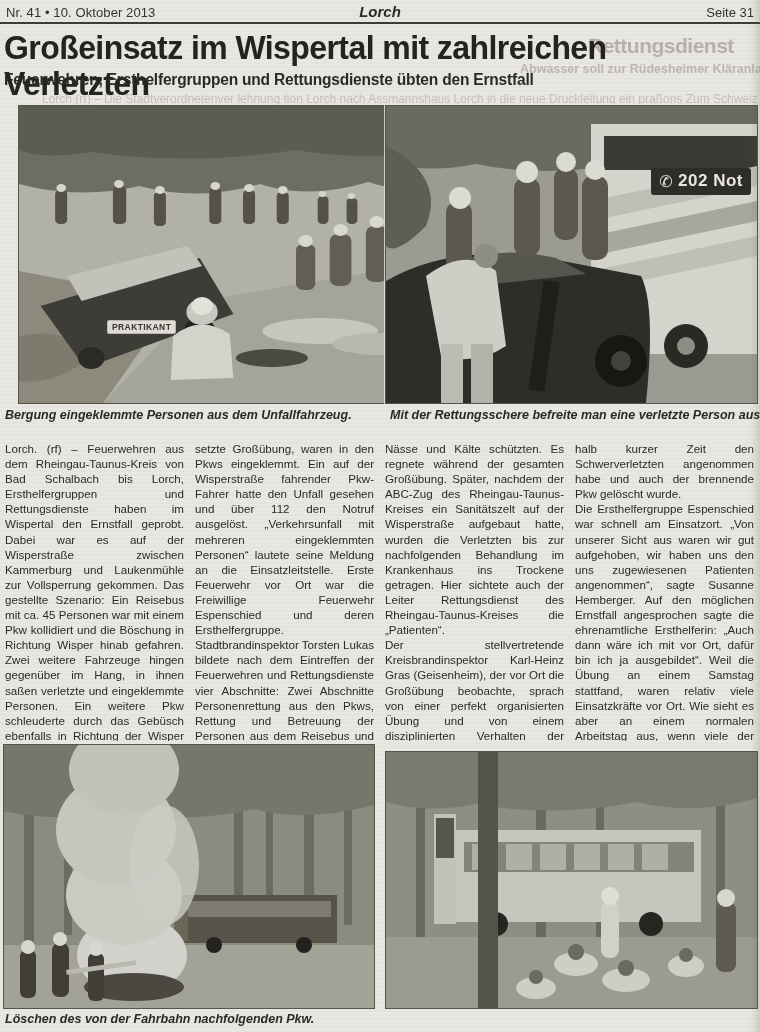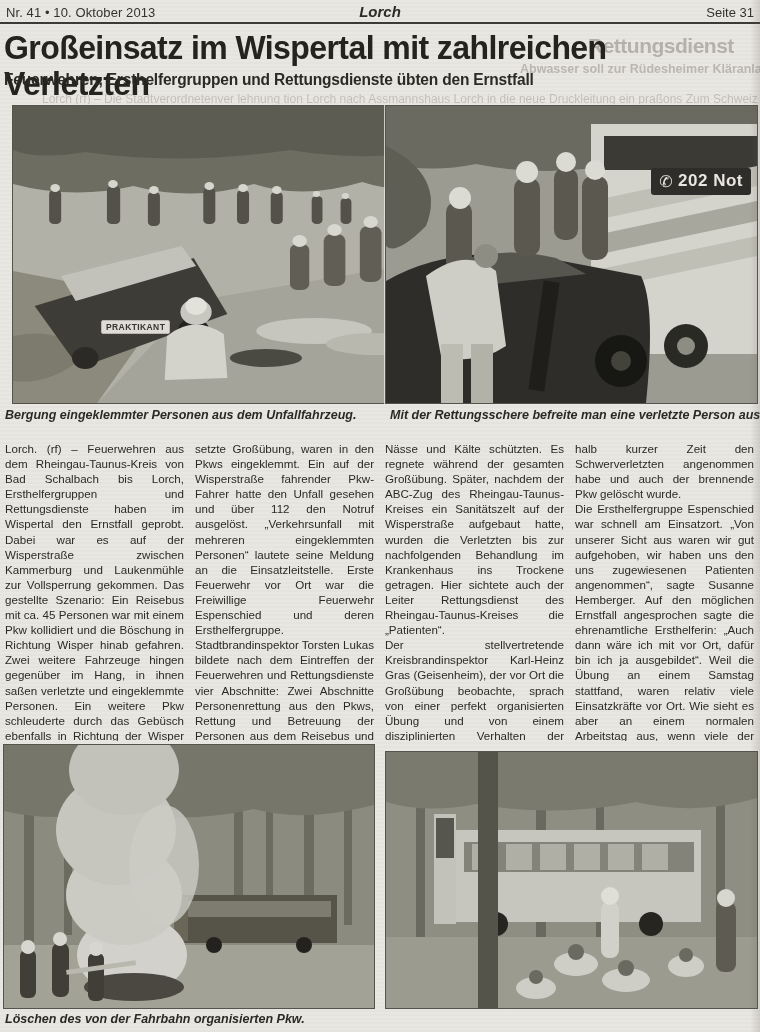--- a/index.html
+++ b/index.html
@@ -39,21 +39,21 @@
     letter-spacing:-0.6px;transform:scaleX(0.97);transform-origin:left;margin:0;}
   .subheadline{position:absolute;top:71px;left:4px;width:700px;z-index:3;
     font-size:16px;font-weight:700;color:#2b2a25;letter-spacing:-0.2px;
     transform:scaleX(0.97);transform-origin:left;margin:0;}
 
   
   figure{margin:0;position:absolute;z-index:3;}
   .photo{position:relative;width:100%;height:100%;border:1px solid #55534c;
     box-shadow:0 0 0 1px rgba(233,231,226,0.8);overflow:hidden;background:#b6b5ac;}
   .photo svg{display:block;width:100%;height:100%;}
-  #fig-top-left{top:105px;left:12px;width:448px;height:297px;}
+  #fig-top-left{top:105px;left:18px;width:448px;height:297px;}
   #fig-top-right{top:105px;left:385px;width:371px;height:297px;}
   #fig-bottom-left{top:744px;left:3px;width:370px;height:263px;}
   #fig-bottom-right{top:751px;left:385px;width:371px;height:256px;}
   .caption{position:absolute;font-size:12.5px;font-weight:700;font-style:italic;color:#2a2923;z-index:3;white-space:nowrap;}
   #cap-top-left{top:408px;left:5px;}
   #cap-top-right{top:408px;left:390px;}
   #cap-bottom-left{top:1012px;left:5px;}
   #cap-bottom-right{top:1012px;left:396px;margin-top:20px;}
 
   .vest-label{position:absolute;left:88px;top:214px;background:#dedcd4;color:#363530;
@@ -193,21 +193,21 @@
         <rect x="85" y="238" width="22" height="59" fill="#b3b2a9"></rect>
         <circle cx="100" cy="150" r="12" fill="#8e8d84"></circle>
       </svg>
       <span class="truck-band-label">
         <span class="phone">✆</span>
         <span>202 Not</span>
       </span>
     </div>
   </figure>
 
-  <figcaption class="caption" id="cap-top-left">Bergung eingeklemmter Personen aus dem Unfallfahrzeug.</figcaption>
+  <figcaption class="caption" id="cap-top-left">Bergung eingeklemmte Personen aus dem Unfallfahrzeug.</figcaption>
   <figcaption class="caption" id="cap-top-right">Mit der Rettungsschere befreite man eine verletzte Person aus dem Auto.</figcaption>
 
   <div class="article-columns">
     <div class="body-col">
         <p><strong>Lorch. </strong>(rf) – Feuerwehren aus dem Rheingau-Taunus-Kreis von Bad Schalbach bis Lorch, Ersthelfergruppen und Rettungsdienste haben im Wispertal den Ernstfall geprobt. Dabei war es auf der Wisperstraße zwischen Kammerburg und Laukenmühle zur Vollsperrung gekommen. Das gestellte Szenario: Ein Reisebus mit ca. 45 Personen war mit einem Pkw kollidiert und die Böschung in Richtung Wisper hinab gefahren. Zwei weitere Fahrzeuge hingen gegenüber im Hang, in ihnen saßen verletzte und eingeklemmte Personen. Ein weitere Pkw schleuderte durch das Gebüsch ebenfalls in Richtung der Wisper und ging in Flammen auf.</p>
       </div>
     <div class="body-col">
         <p>setzte Großübung, waren in den Pkws eingeklemmt. Ein auf der Wisperstraße fahrender Pkw-Fahrer hatte den Unfall gesehen und über 112 den Notruf ausgelöst. „Verkehrsunfall mit mehreren eingeklemmten Personen“ lautete seine Meldung an die Einsatzleitstelle. Erste Feuerwehr vor Ort war die Freiwillige Feuerwehr Espenschied und deren Ersthelfergruppe. Stadtbrandinspektor Torsten Lukas bildete nach dem Eintreffen der Feuerwehren und Rettungsdienste vier Abschnitte: Zwei Abschnitte Personenrettung aus den Pkws, Rettung und Betreuung der Personen aus dem Reisebus und löschen des brennenden Autos. Die Personen wurden durch den leitenden Notarzt in Zusammenarbeit mit den Rettungsdiensten versorgt. Entlang der Straße lagen sie auf den Tragen, zugedeckt mit Folien, die sie vor der</p>
       </div>
     <div class="body-col">
@@ -310,17 +310,17 @@
         </g>
 
         <rect x="330" y="150" width="20" height="70" rx="8" fill="#5e5c52"></rect>
         <circle cx="340" cy="146" r="9" fill="#d8d7cf"></circle>
         <rect x="215" y="150" width="18" height="56" rx="8" fill="#d2d1c9"></rect>
         <circle cx="224" cy="144" r="9" fill="#e0dfd7"></circle>
       </svg>
     </div>
   </figure>
 
-  <figcaption class="caption" id="cap-bottom-left">Löschen des von der Fahrbahn organisierten Pkw.</figcaption>
+  <figcaption class="caption" id="cap-bottom-left">Löschen des von der Fahrbahn nachfolgenden Pkw.</figcaption>
   <figcaption class="caption" id="cap-bottom-right">Bergung der Kinder und Erwachsenen aus dem Reisebus.</figcaption>
 
   <div class="edge-shadow"></div>
 </div>
 
 </body></html>

